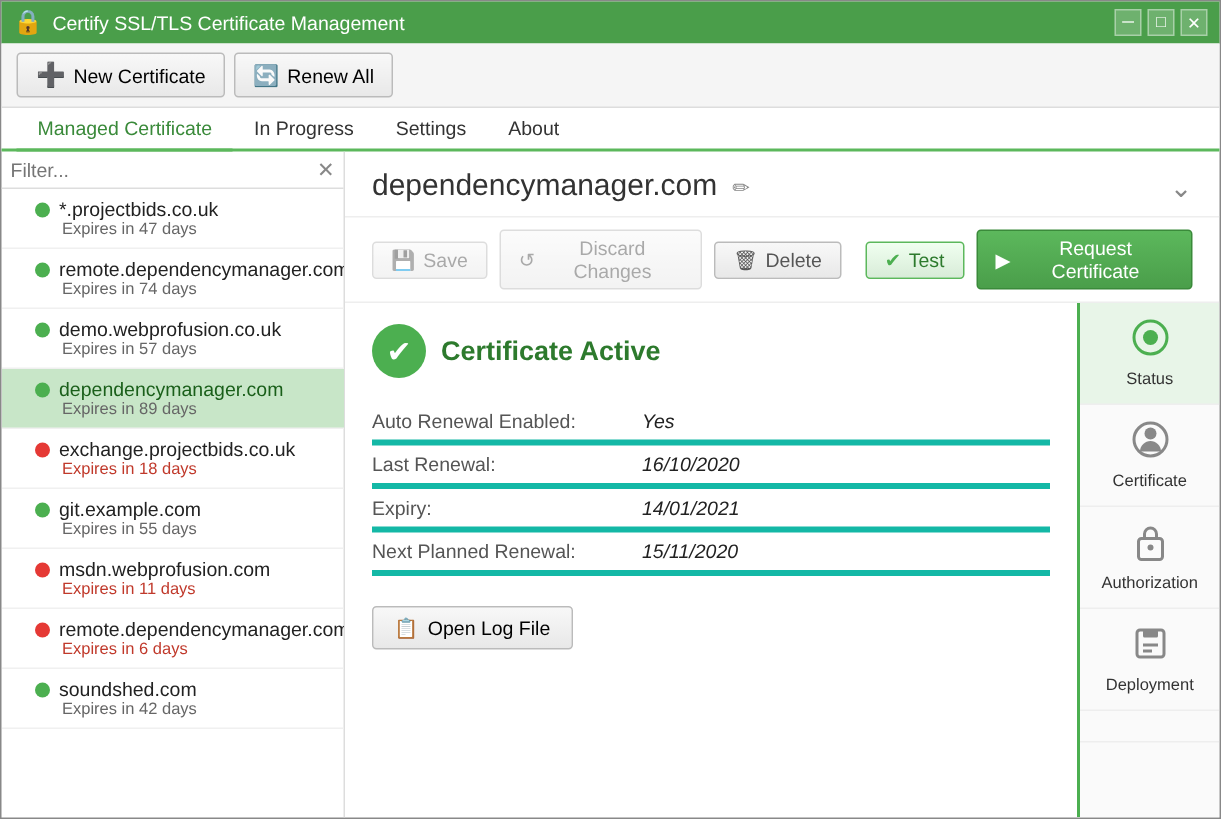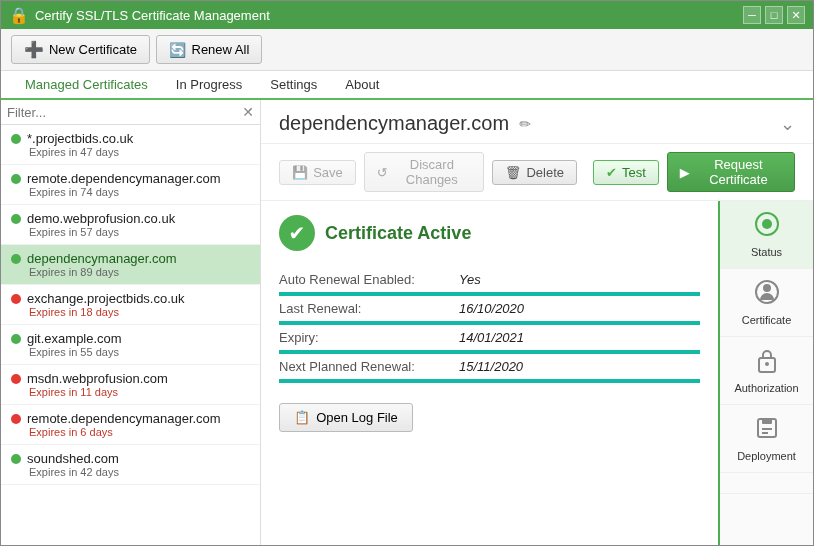--- a/index.html
+++ b/index.html
@@ -89,21 +89,21 @@
       color: #3a8a3a;
       border-bottom: 2px solid #5cb85c;
       font-weight: 500;
     }
     .content {
       display: flex;
       flex: 1;
       overflow: hidden;
     }
     .sidebar {
-      width: 260px;
+      width: 229px;
       border-right: 1px solid #ddd;
       display: flex;
       flex-direction: column;
       flex-shrink: 0;
     }
     .filter-box {
       display: flex;
       align-items: center;
       border-bottom: 1px solid #ddd;
       padding: 4px 6px;
@@ -118,21 +118,21 @@
     .filter-clear {
       cursor: pointer;
       color: #888;
       font-size: 14px;
     }
     .cert-list {
       flex: 1;
       overflow-y: auto;
     }
     .cert-item {
-      padding: 6px 10px;
+      padding: 6px 22px;
       cursor: pointer;
       border-bottom: 1px solid #f0f0f0;
     }
     .cert-item.selected { background: #c8e6c8; }
     .cert-name {
       font-size: 13px;
       color: #222;
       font-weight: 500;
       display: flex;
       align-items: center;
@@ -325,21 +325,21 @@
       <span style="color:#4caf50;font-size:16px;">➕</span>
       <span>New Certificate</span>
     </button>
     <button class="toolbar-btn">
       <span style="color:#4caf50;font-size:14px;">🔄</span>
       <span>Renew All</span>
     </button>
   </div>
 
   <div class="tabs">
-    <div class="tab active">Managed Certificates</div>
+    <div class="tab active">Managed Certificate</div>
     <div class="tab">In Progress</div>
     <div class="tab">Settings</div>
     <div class="tab">About</div>
   </div>
 
   <div class="content">
 
     <div class="sidebar">
       <div class="filter-box">
         <input class="filter-input" type="text" placeholder="Filter..." style="">

